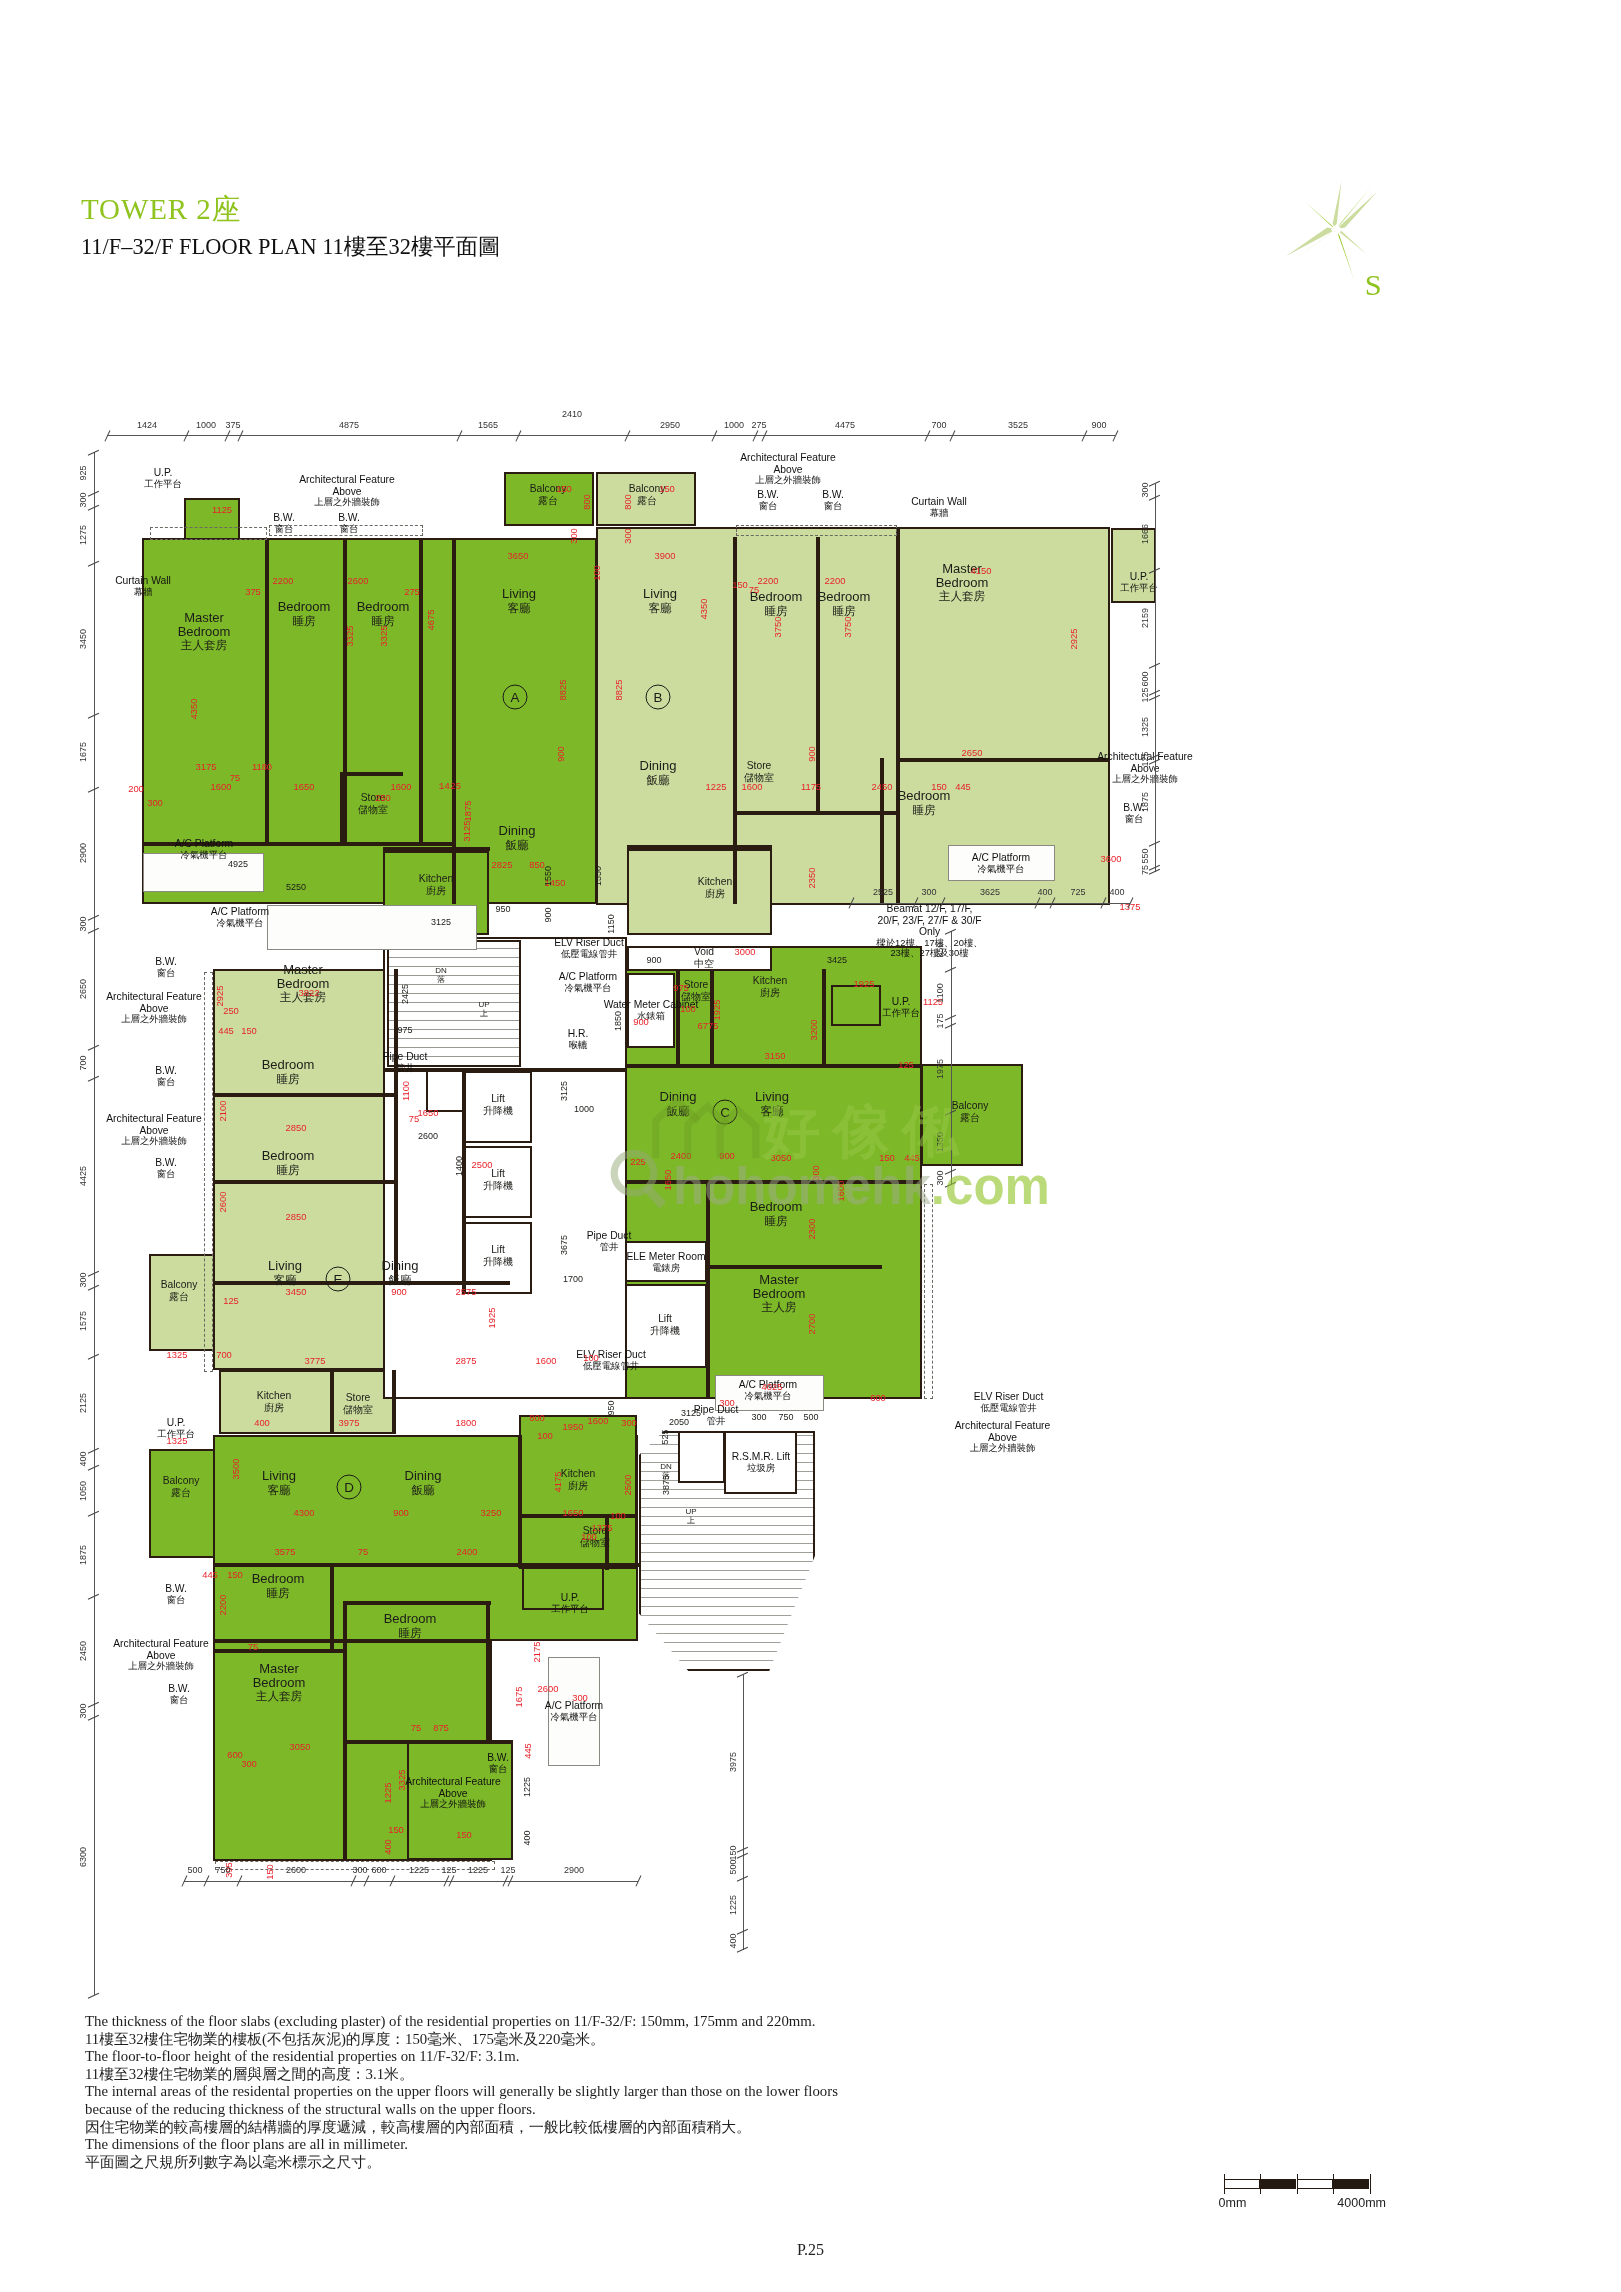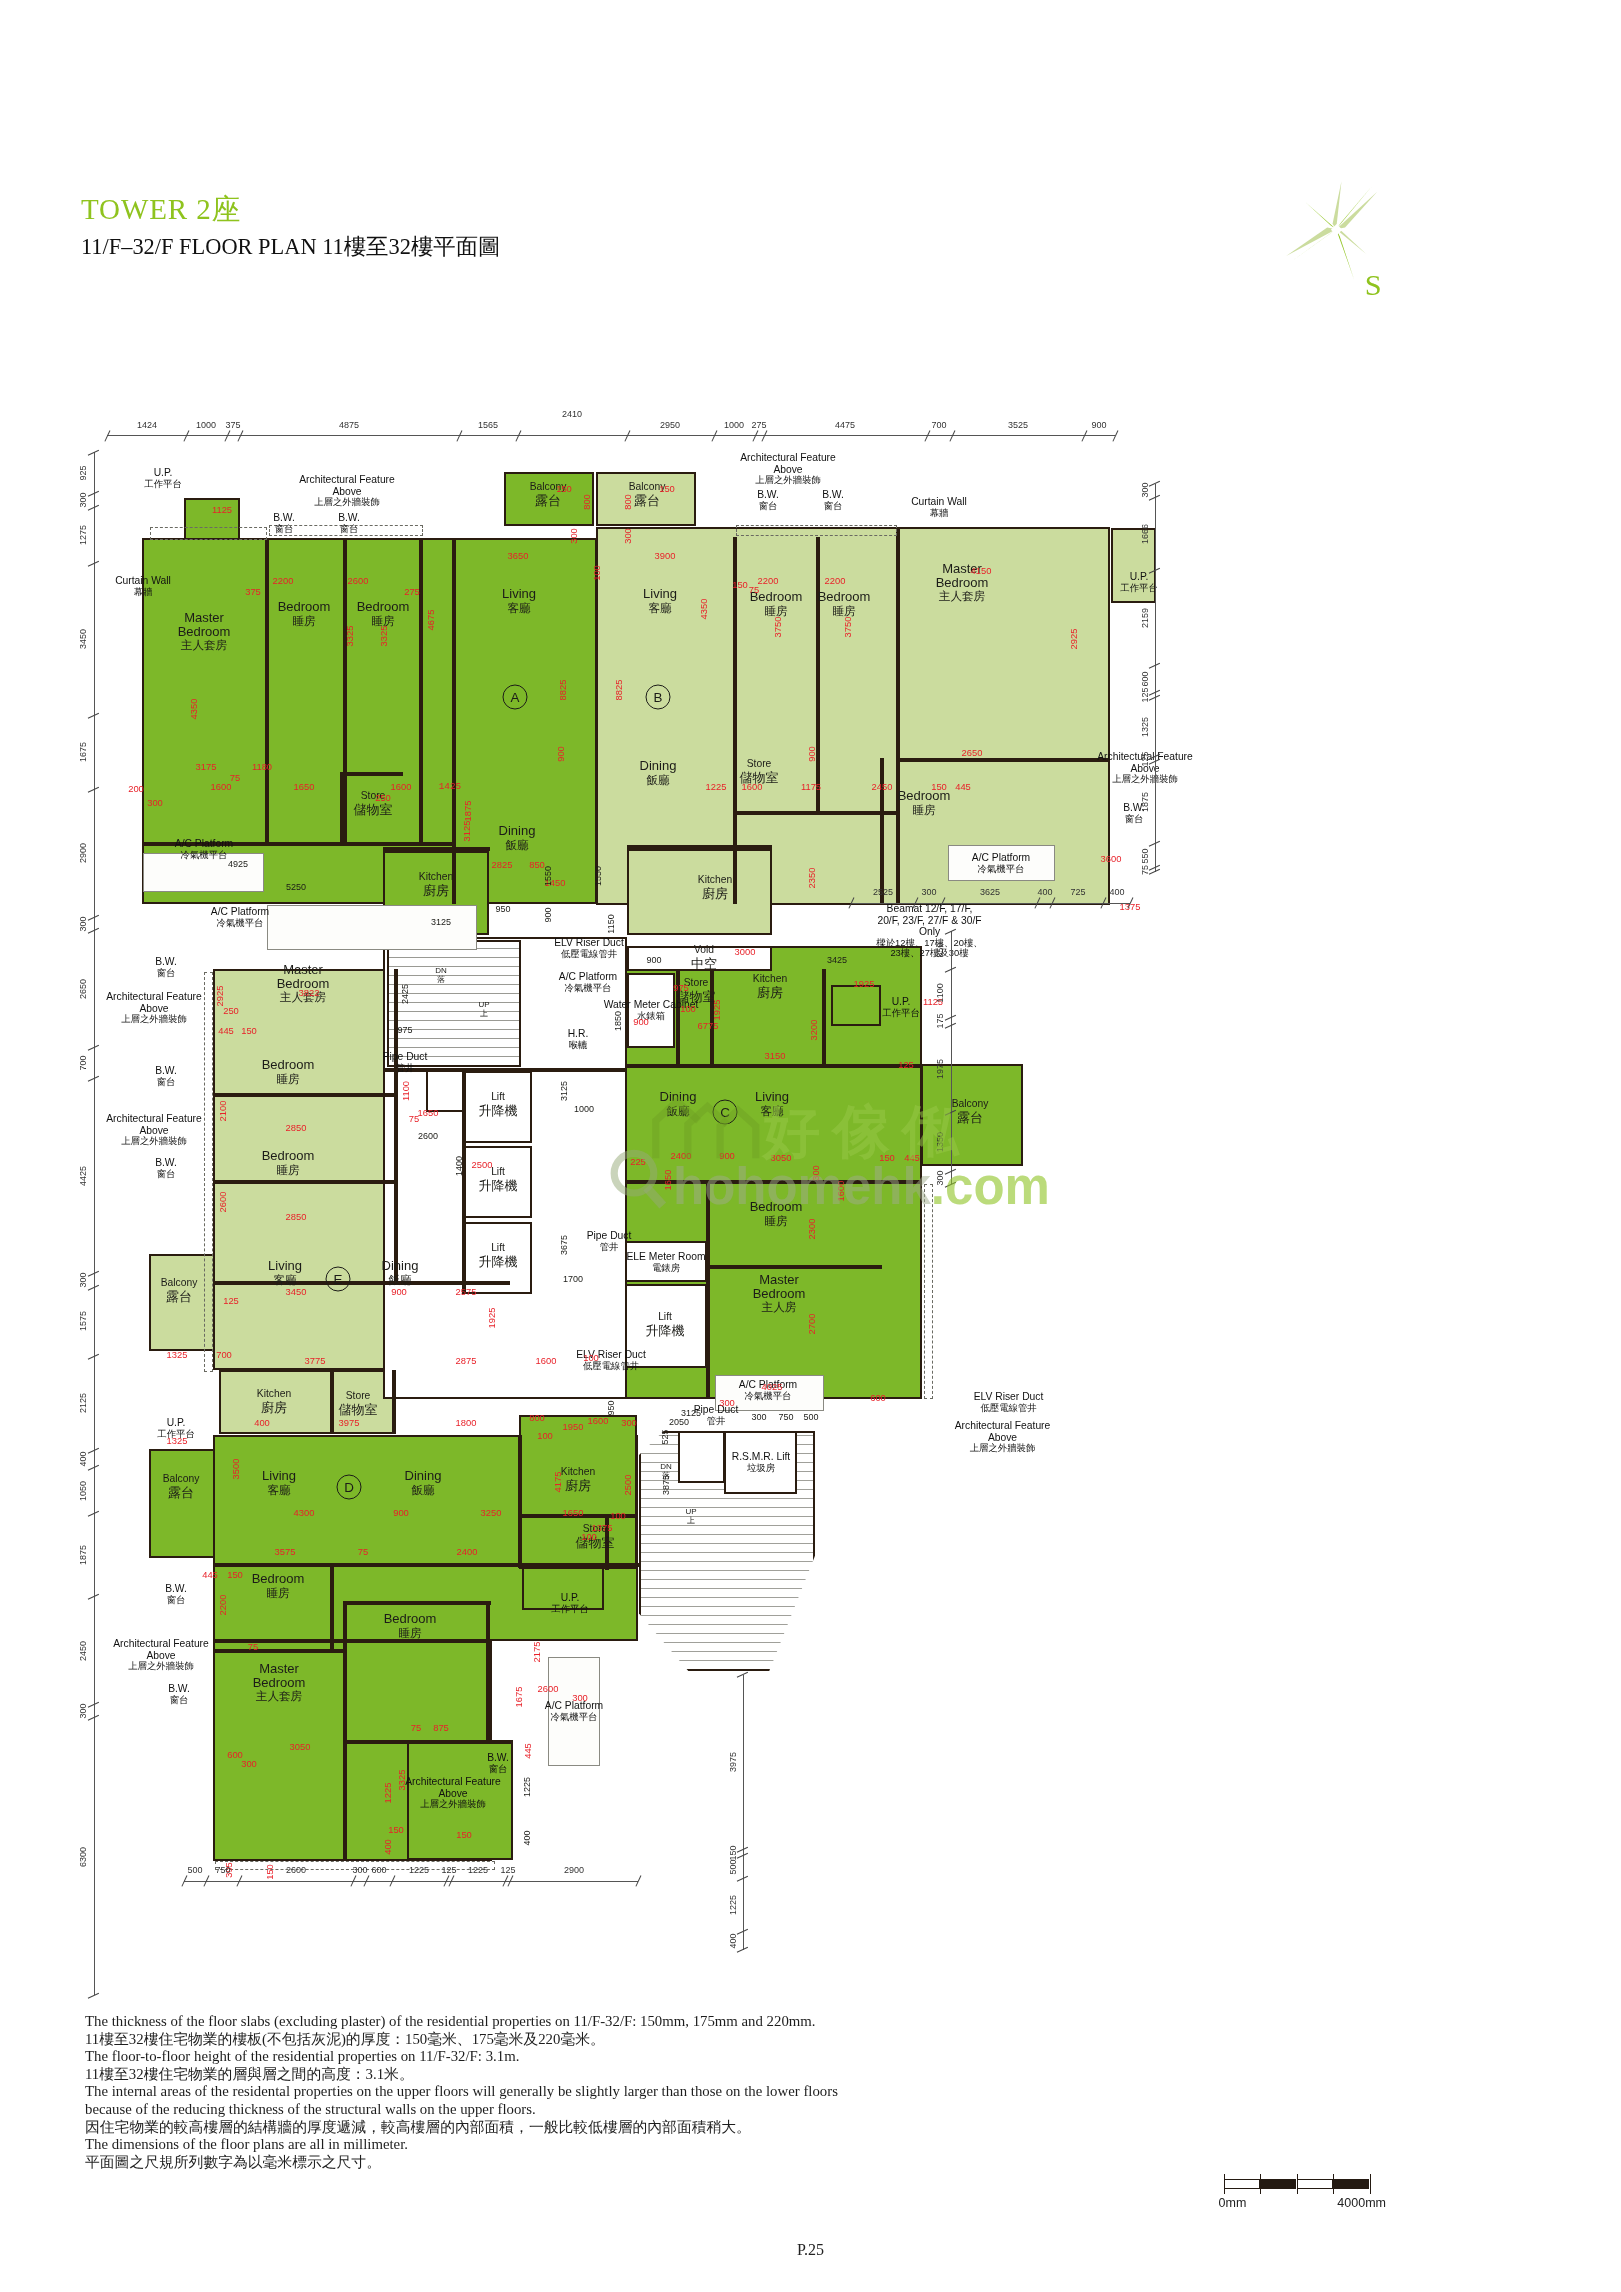--- a/index.html
+++ b/index.html
@@ -24,21 +24,21 @@
   .stair2{clip-path:polygon(14% 0,100% 0,100% 52%,74% 100%,28% 100%,0 76%,0 10%);
           background:repeating-linear-gradient(0deg,#ffffff 0 8px,#a0a09a 8px 9px);}
   .wall{position:absolute;background:#2a1c10;}
   .dash{position:absolute;border:0.9px dashed #6a6a62;background:none;}
   .rlabel{position:absolute;transform:translate(-50%,-50%);text-align:center;
           font-family:"Liberation Sans",sans-serif;color:#1c1c18;line-height:1.05;width:86px;}
   .rlabel .en{font-size:13px;display:block;}
   .rlabel .zh{font-size:11.6px;display:block;margin-top:0.9px;}
   .rlabel.s{width:63px;}
   .rlabel.s .en{font-size:10.3px;}
-  .rlabel.s .zh{font-size:13px;}
+  .rlabel.s .zh{font-size:10px;}
   .rlabel.t{width:36px;}
   .rlabel.t .en{font-size:8px;}
   .rlabel.t .zh{font-size:8px;}
   .badge{position:absolute;transform:translate(-50%,-50%);width:23px;height:23px;border:1.4px solid #1c1c18;
          border-radius:50%;text-align:center;line-height:23px;font-family:"Liberation Sans",sans-serif;
          font-size:13.4px;color:#1c1c18;background:transparent;}
   .ann{position:absolute;transform:translate(-50%,-50%);text-align:center;
        font-family:"Liberation Sans",sans-serif;color:#111;line-height:1.12;width:107px;}
   .ann .en{font-size:10.3px;display:block;}
   .ann .zh{font-size:9.4px;display:block;}

